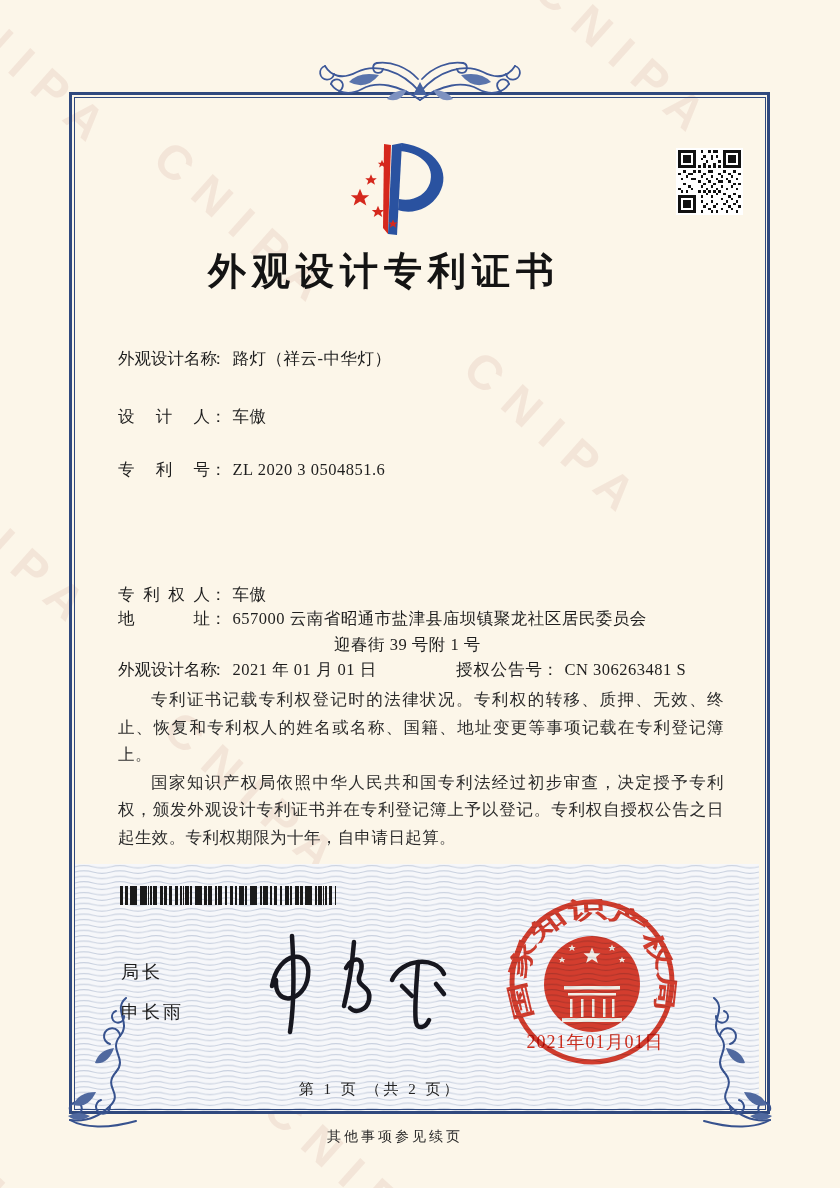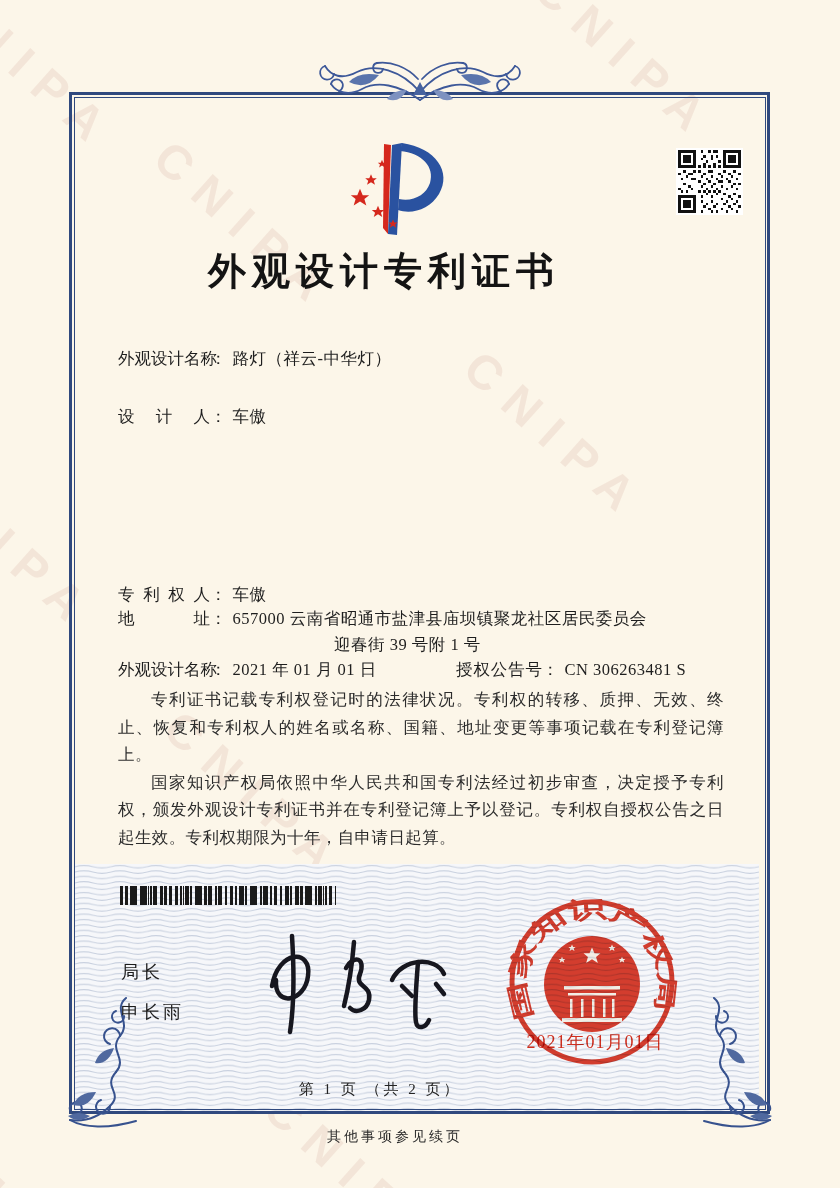--- a/index.html
+++ b/index.html
@@ -213,20 +213,23 @@
     </g>
   </svg>
 
   <div class="title">外观设计专利证书</div>
 
   <div class="row" style="top:348px;">
     <span class="lbl">外观设计名称</span><span class="colon">：</span><span class="val">路灯（祥云-中华灯）</span>
   </div>
   <div class="row" style="top:406px;">
     <span class="lbl">设计人</span><span class="colon">：</span><span class="val">车傲</span>
+  </div>
+  <div class="row" style="top:459px;">
+    <span class="lbl">专利号</span><span class="colon">：</span><span class="val">ZL 2020 3 0504851.6</span>
   </div>
   <div class="row" style="top:584px;">
     <span class="lbl">专利权人</span><span class="colon">：</span><span class="val">车傲</span>
   </div>
   <div class="row" style="top:608px;">
     <span class="lbl">地址</span><span class="colon">：</span><span class="val">657000 云南省昭通市盐津县庙坝镇聚龙社区居民委员会</span>
     <span class="addr2">迎春街 39 号附 1 号</span>
   </div>
   <div class="row" style="top:659px;">
     <span class="lbl">外观设计名称</span><span class="colon">：</span><span class="val">2021 年 01 月 01 日</span>

